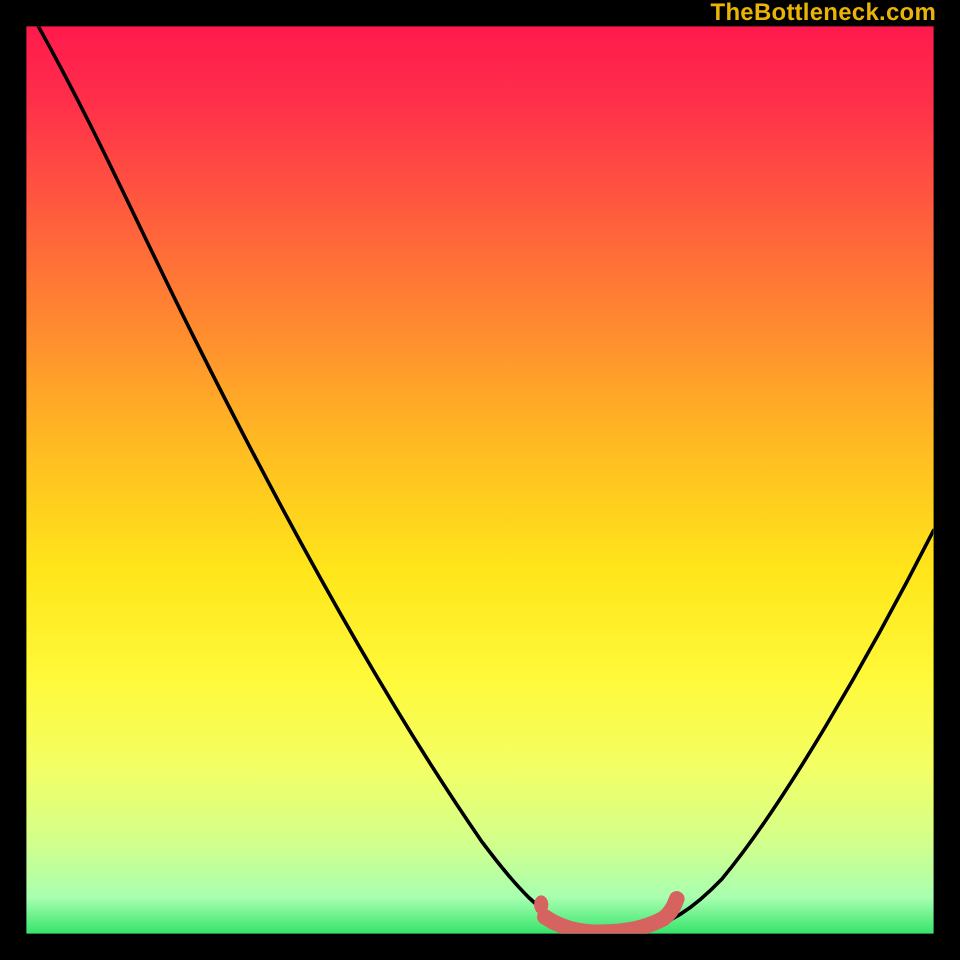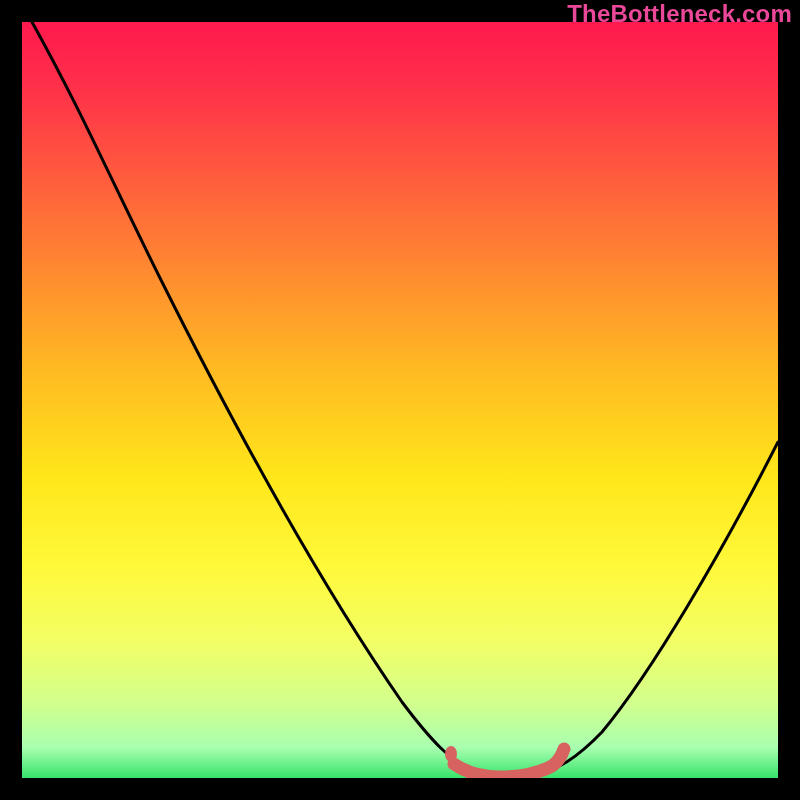--- a/index.html
+++ b/index.html
@@ -49,23 +49,23 @@
   .curve {
     position: absolute;
     left: 0;
     top: 0;
     width: 100%;
     height: 100%;
   }
   .watermark {
     position: absolute;
     top: 0px;
-    right: 8px;
-    color: #ec4899;
-    font-size: 24px;
+    right: 20px;
+    color: #eab308;
+    font-size: 20px;
     font-weight: 600;
     letter-spacing: 0.2px;
     user-select: none;
   }
 </style>
 </head>
 <body>
 
 <div class="stage">
 

